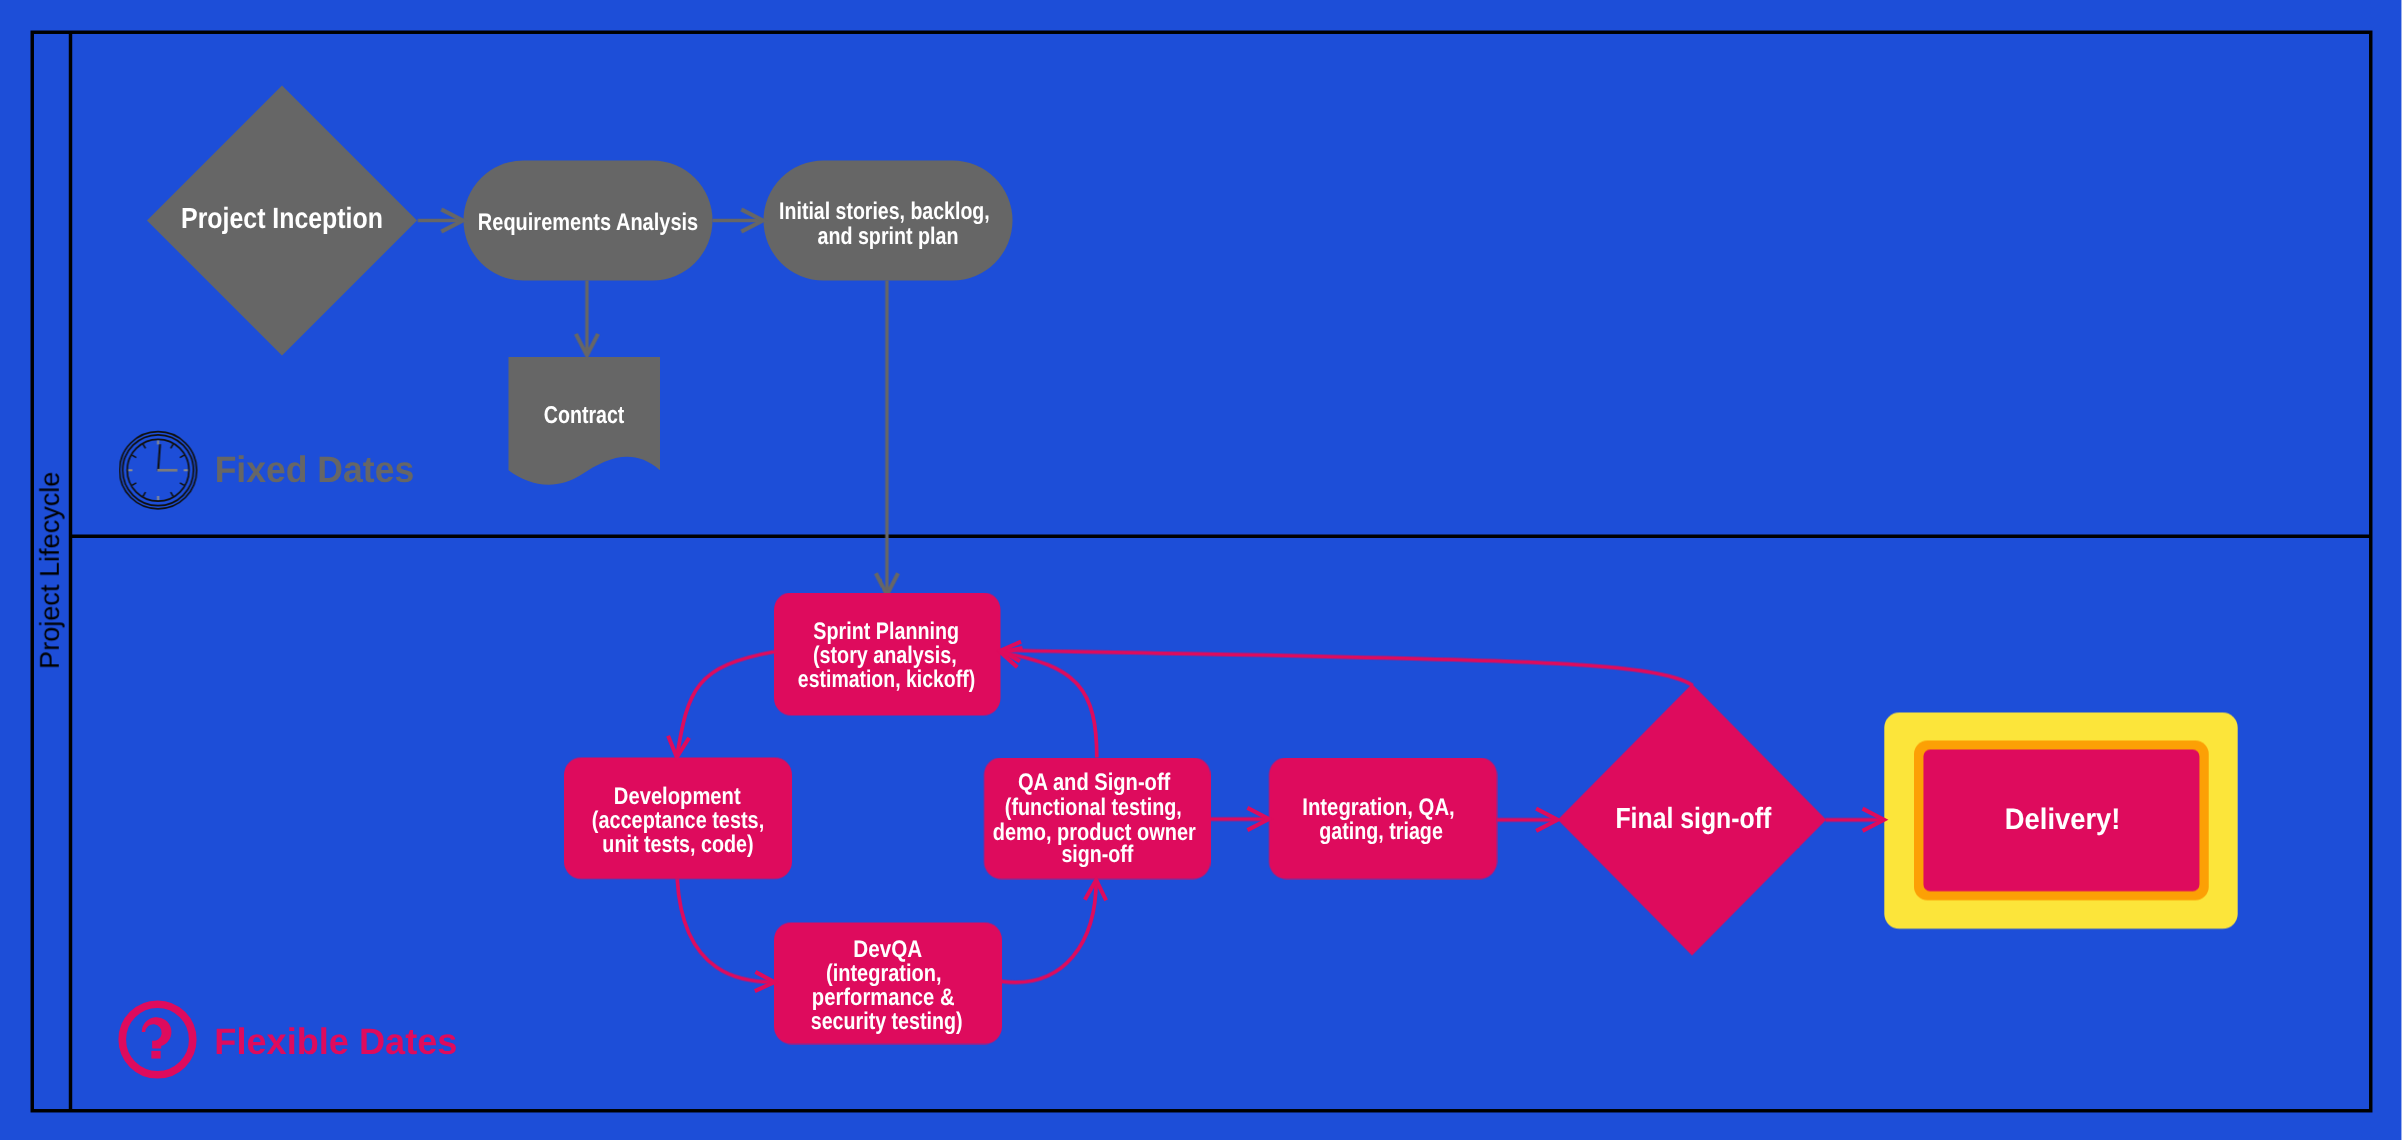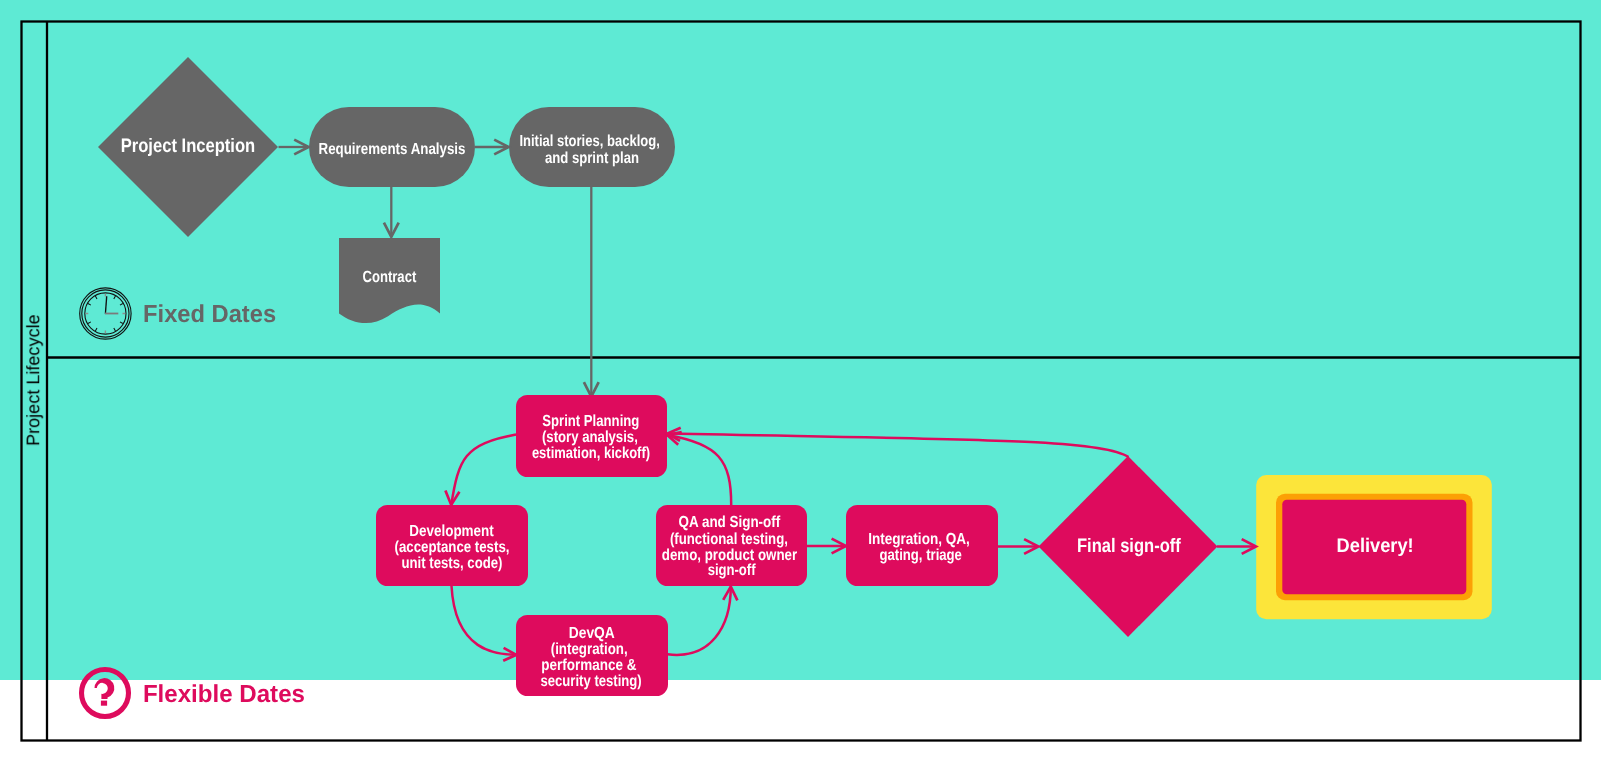--- a/index.html
+++ b/index.html
@@ -1,19 +1,19 @@
 <!DOCTYPE html>
 <html><head>
 <meta charset="utf-8">
 <title>Project Lifecycle</title>
 <style>
   html,body{margin:0;padding:0;background:#ffffff;}
   body{width:1601px;height:760px;overflow:hidden;
        font-family:"Liberation Sans",sans-serif;}
-  #stage{position:relative;width:1601px;height:680px;background:#5eead4;}
+  #stage{position:relative;width:1601px;height:760px;background:#1d4ed8;}
   svg#dg{position:absolute;left:0;top:0;display:block;}
   text{font-family:"Liberation Sans",sans-serif;text-rendering:geometricPrecision;will-change:opacity;}
   .nodetext{font-weight:bold;fill:#ffffff;text-anchor:middle;}
   .lanetext{font-weight:bold;text-anchor:start;}
   .swimtext{font-weight:normal;fill:#000000;text-anchor:middle;}
 </style>
 </head>
 <body>
 
 <div id="stage">

